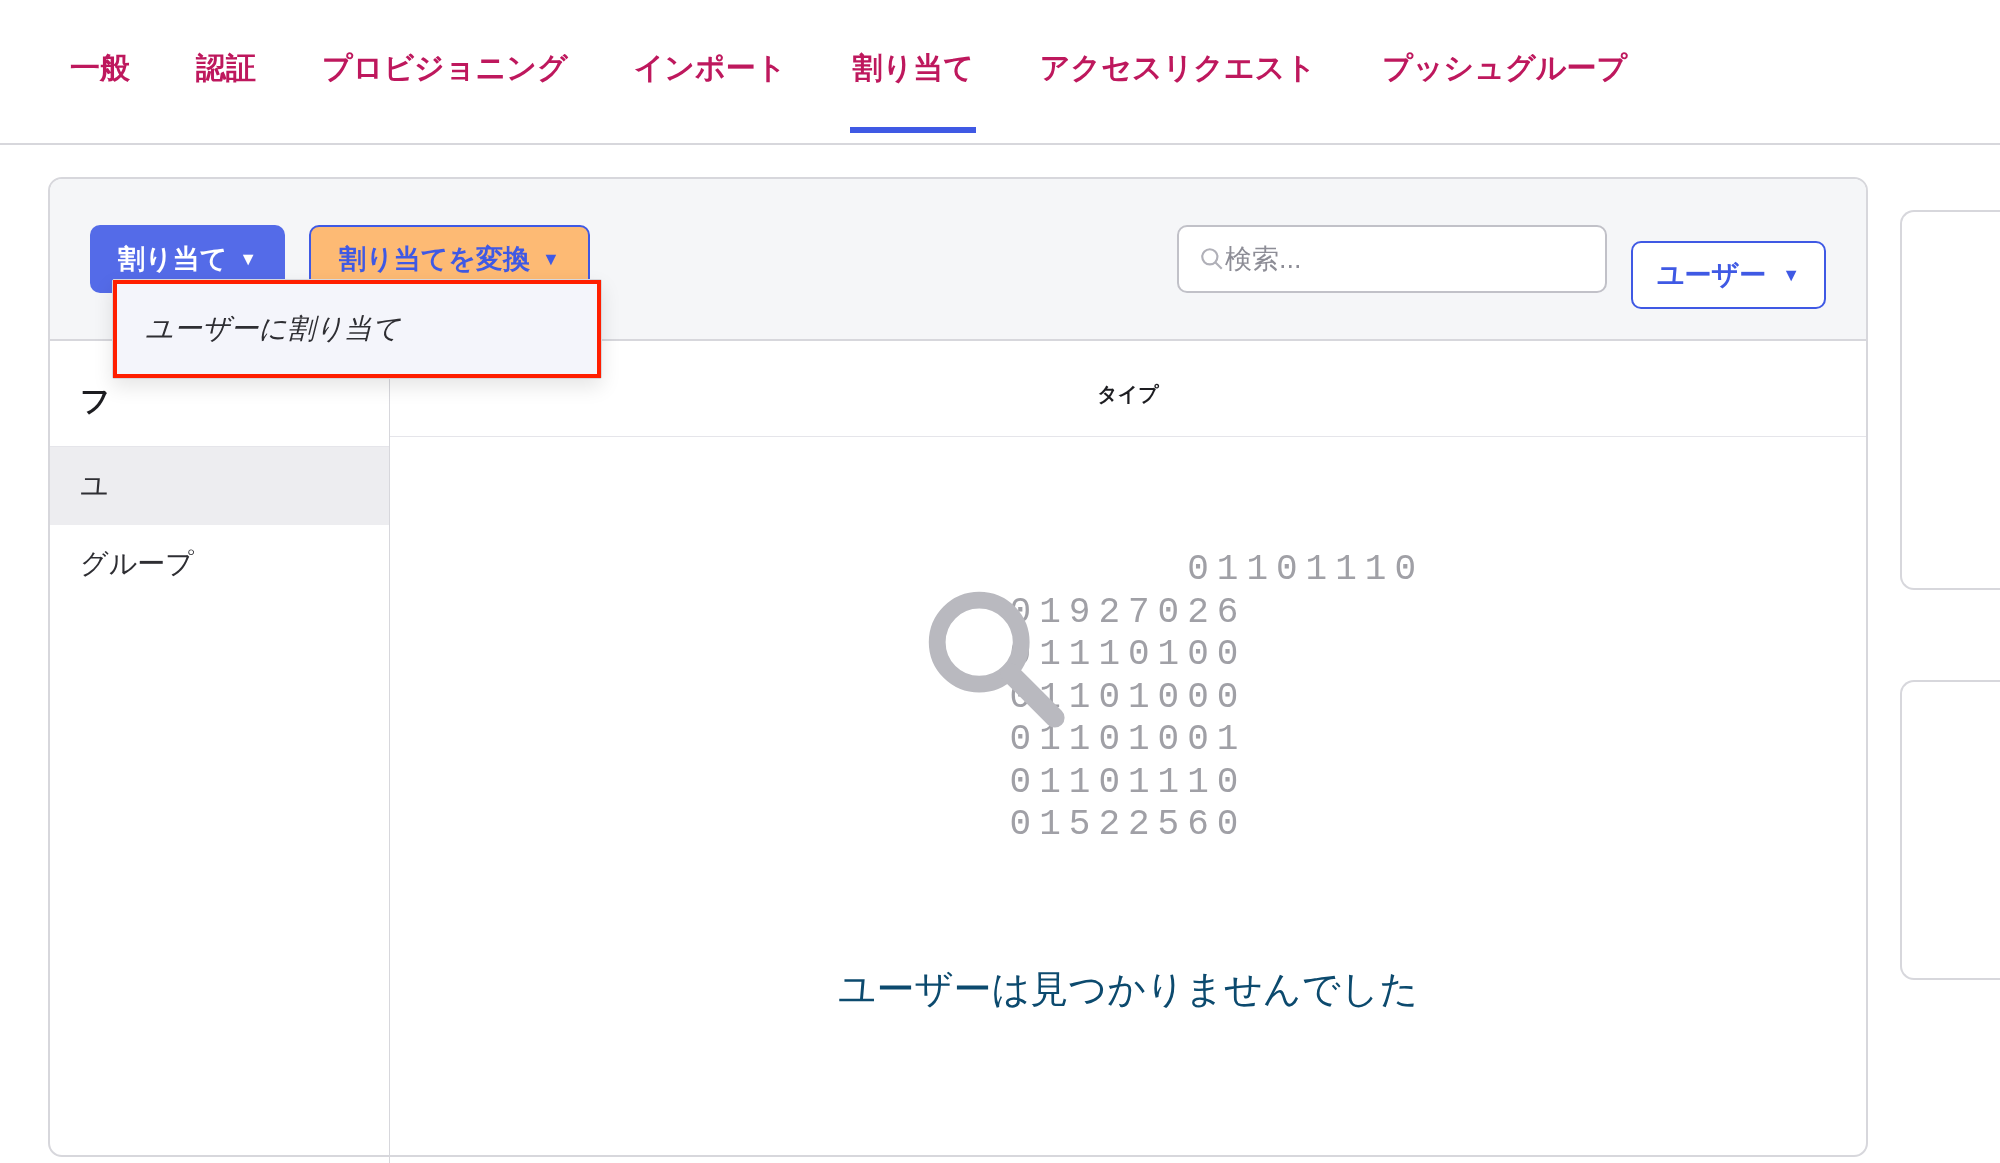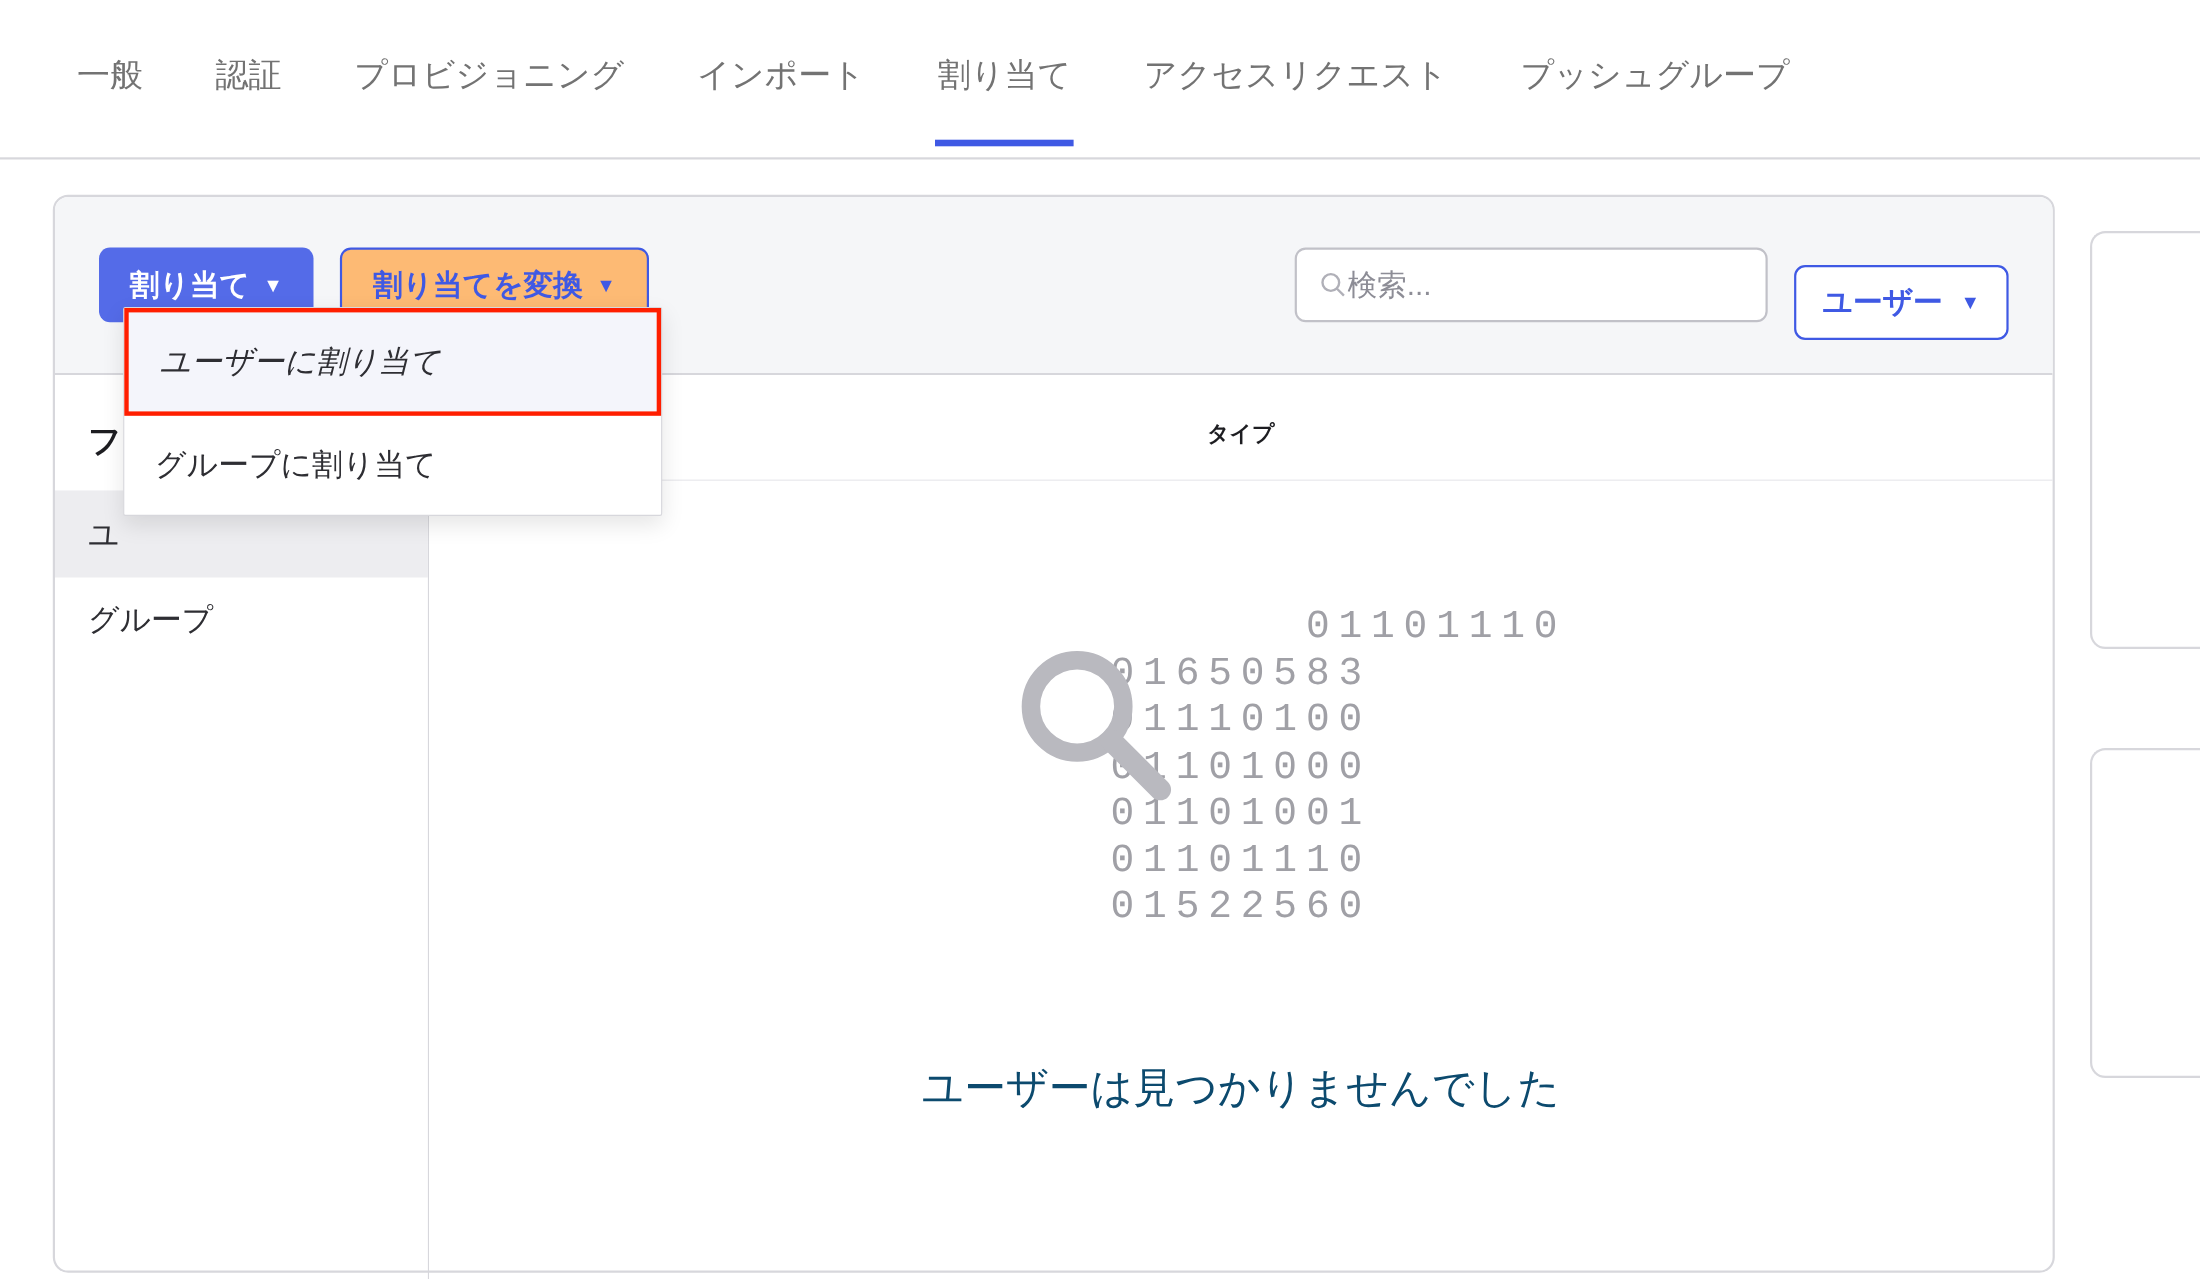--- a/index.html
+++ b/index.html
@@ -14,22 +14,22 @@
     .tabs {
       display: flex;
       gap: 62px;
       padding: 48px 0 0 68px;
       border-bottom: 2px solid #d7d7dc;
       height: 145px;
       align-items: flex-start;
     }
     .tab {
       font-size: 30px;
-      font-weight: 400;
-      color: #737373;
+      font-weight: 700;
+      color: #be185d;
       padding: 0 2px 42px 2px;
       cursor: pointer;
       position: relative;
       white-space: nowrap;
     }
     .tab.active::after {
       content: "";
       position: absolute;
       left: 0; right: 0; bottom: -2px;
       height: 6px;
@@ -273,37 +273,36 @@
         <input type="text" placeholder="検索..." style="">
       </div>
       <div class="filter-select">
         <span>ユーザー</span>
         <span class="caret-down">▼</span>
       </div>
     </div>
 
     <div class="dropdown">
       <div class="dropdown-item highlight">ユーザーに割り当て</div>
-      <div class="dropdown-item">グループに割り当て</div>
     </div>
 
     <div class="content">
       <div class="sidebar">
         <div class="sidebar-header">フ</div>
         <div class="sidebar-item active">ユ</div>
         <div class="sidebar-item">グループ</div>
       </div>
 
       <div class="main">
         <div class="col-header">タイプ</div>
 
         <div class="empty">
           <div class="binary-art">
             <span>01101110</span>
-<span>01650583</span>
+<span>01927026</span>
 <span>01110100</span>
 <span>01101000</span>
 <span>01101001</span>
 <span>01101110</span>
 <span>01522560</span>
             <svg class="mag-overlay" viewBox="0 0 100 100">
               <circle cx="38" cy="38" r="30" fill="none" stroke="#b9b9bf" stroke-width="12"></circle>
               <line x1="60" y1="60" x2="92" y2="92" stroke="#b9b9bf" stroke-width="14" stroke-linecap="round"></line>
             </svg>
           </div>

